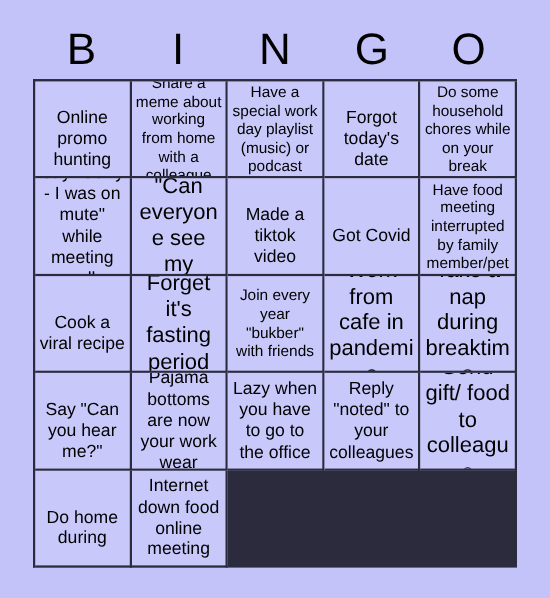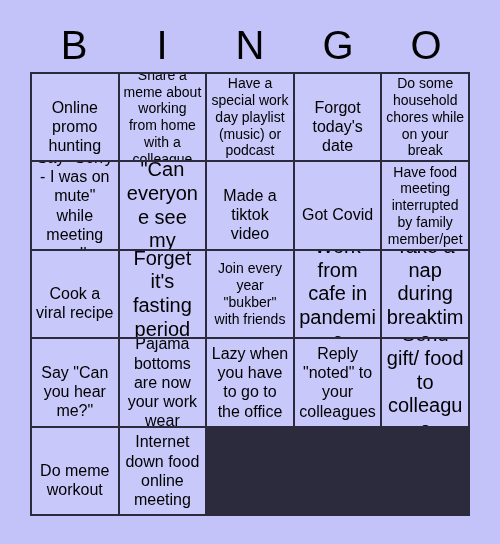--- a/index.html
+++ b/index.html
@@ -153,20 +153,20 @@
       <div class="cell">
         <span class="cell-text fs-md">Lazy when you have to go to the office</span>
       </div>
       <div class="cell">
         <span class="cell-text fs-md">Reply "noted" to your colleagues</span>
       </div>
       <div class="cell">
         <span class="cell-text fs-lg">Send gift/ food to colleague</span>
       </div>
       <div class="cell">
-        <span class="cell-text fs-xl">Do meme workout</span>
+        <span class="cell-text fs-xl">Do home during</span>
       </div>
       <div class="cell">
         <span class="cell-text fs-md">Internet down food online meeting</span>
       </div>
     </div>
 
 </div>
 
 </body></html>

